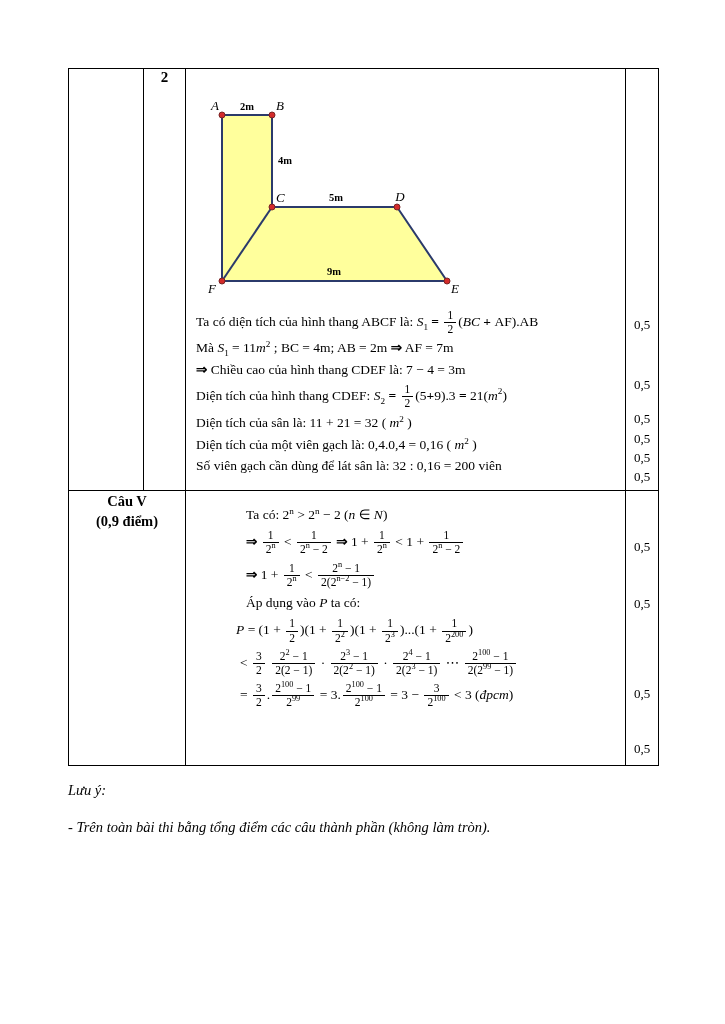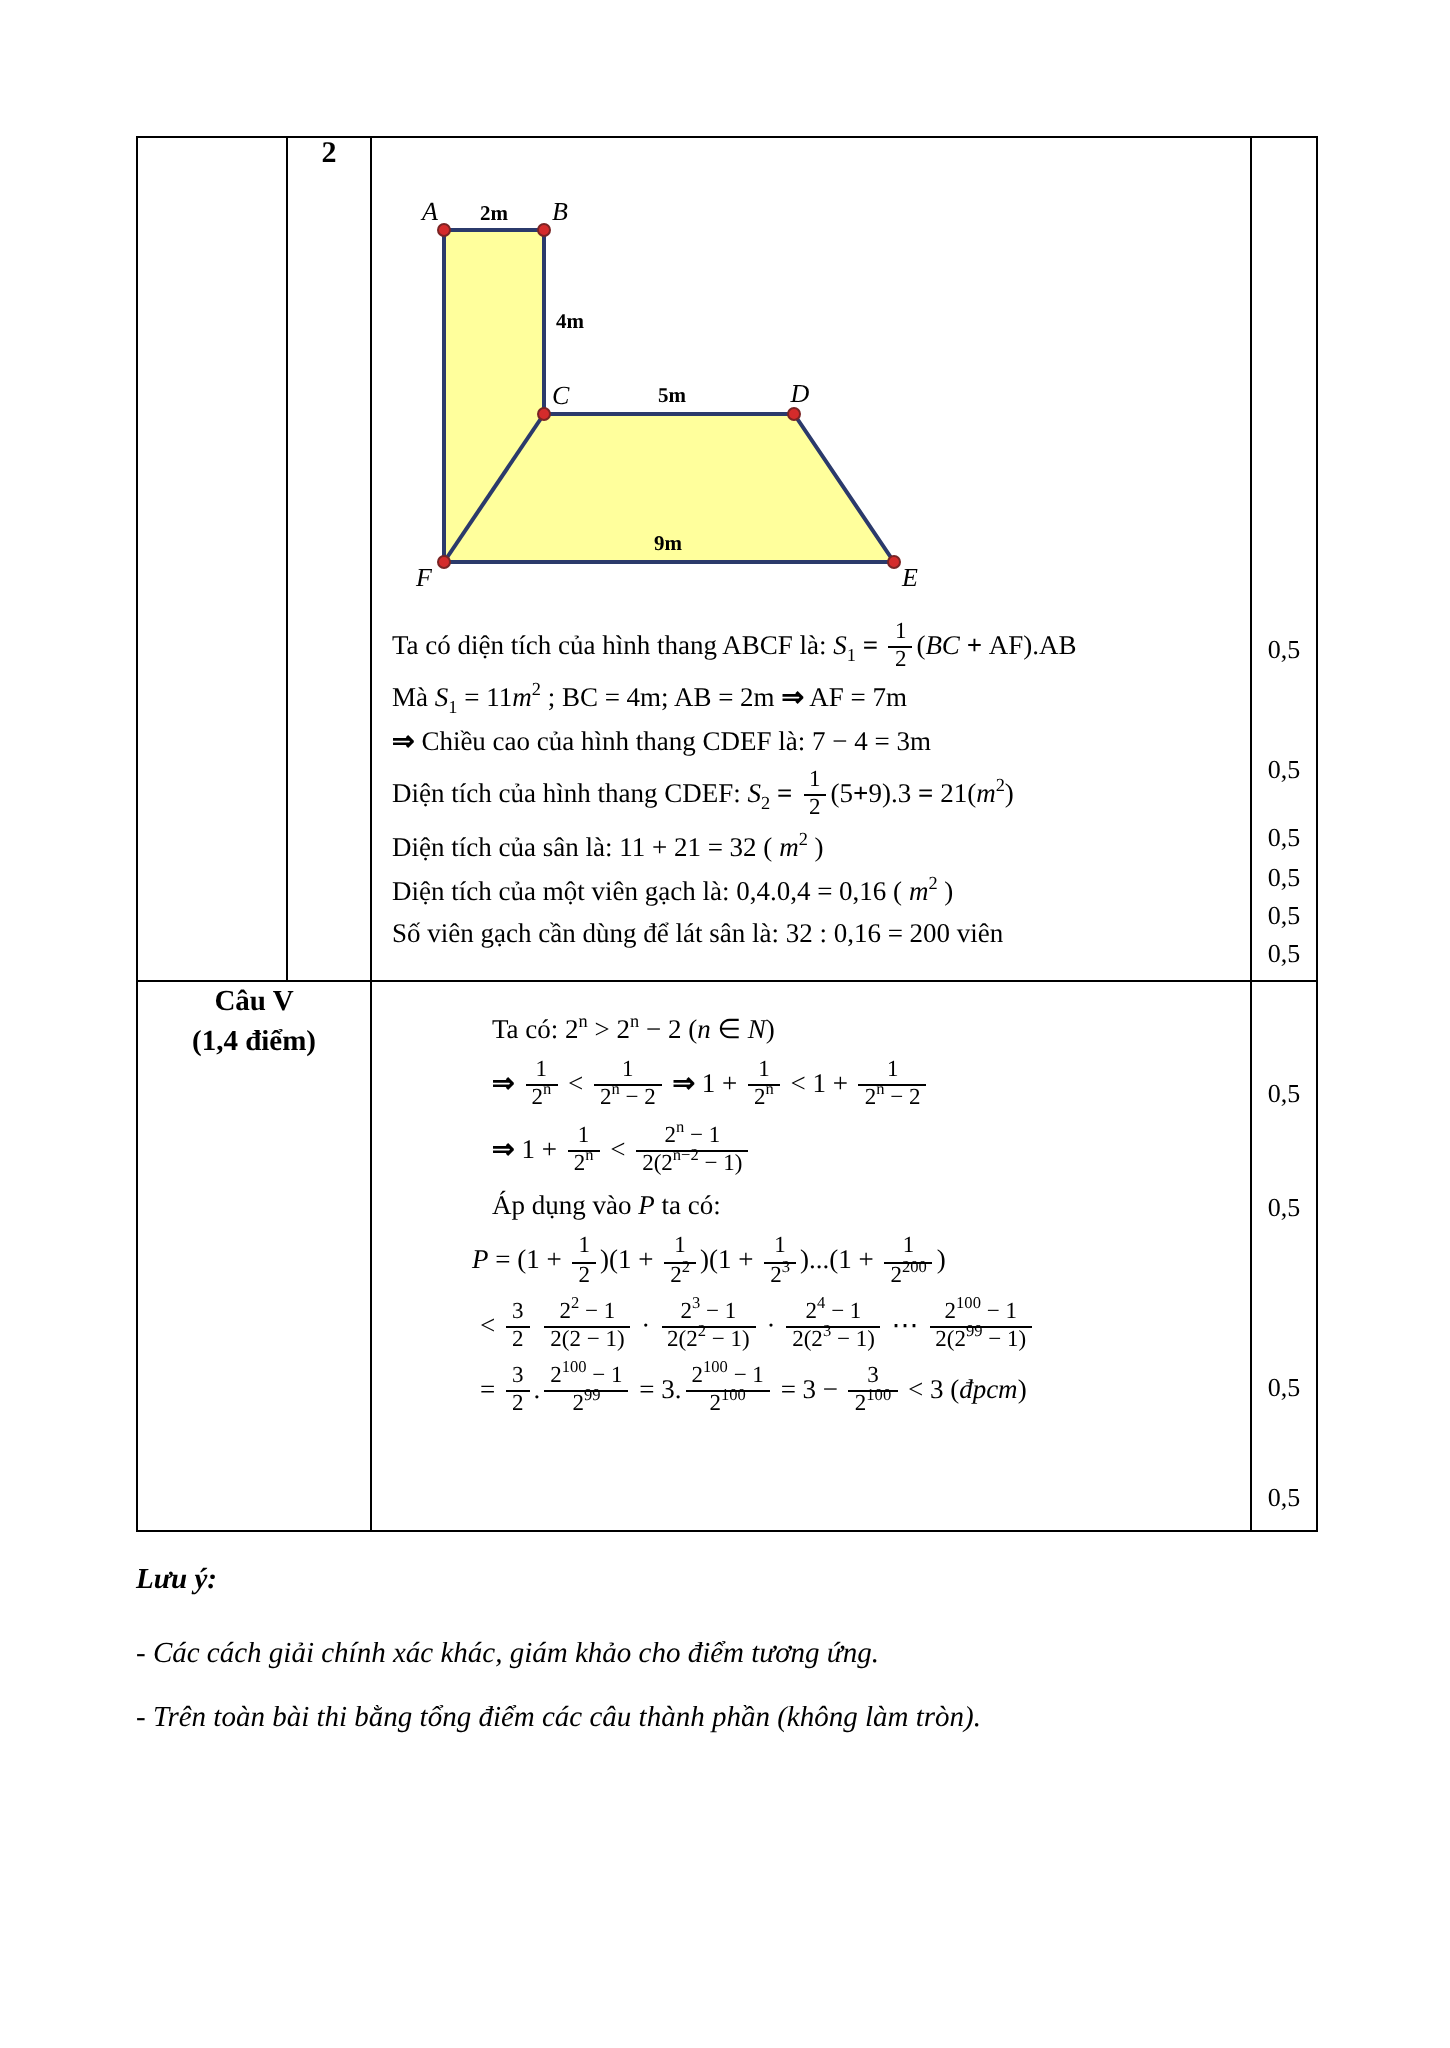--- a/index.html
+++ b/index.html
@@ -36,21 +36,21 @@
   .mi{font-style:italic}
   .mb{font-weight:bold}
   sup{font-size:0.68em;vertical-align:super;line-height:0}
   sub{font-size:0.68em;vertical-align:sub;line-height:0}
   .frac{display:inline-block;vertical-align:middle;text-align:center;margin:0 2px;line-height:1.15}
   .fnum{display:block;padding:0 3px;border-bottom:1px solid #000;font-size:11.5px}
   .fden{display:block;padding:0 3px;font-size:11.5px}
   .frac sup{font-size:0.72em}
 
   .footer{position:absolute;left:68px;top:782px;width:580px;font-style:italic;font-size:14.5px}
-  .footer .ftitle{font-weight:bold;margin-bottom:20px}
+  .footer .ftitle{font-weight:normal;margin-bottom:20px}
   .footer .fnote{margin-bottom:15px}
 </style>
 </head>
 <body>
 
 <div class="page">
 
   <table class="grid">
     <colgroup>
       <col style="width:75px">
@@ -102,21 +102,21 @@
         <span class="sc" style="top:308px">0,5</span>
         <span class="sc" style="top:342px">0,5</span>
         <span class="sc" style="top:362px">0,5</span>
         <span class="sc" style="top:381px">0,5</span>
         <span class="sc" style="top:400px">0,5</span>
       </td>
     </tr>
     <tr class="row2">
       <td class="cell-qlabel" colspan="2">
         <div>Câu V</div>
-        <div>(1,4 điểm)</div>
+        <div>(0,9 điểm)</div>
       </td>
       <td class="cell-content">
         <div class="sol2">
           <div class="line ln1">Ta có: 2<sup>n</sup> &gt; 2<sup>n</sup> − 2  (<span class="mi">n</span> ∈ <span class="mi">N</span>)</div>
           <div class="line ln2"><span class="mb">⇒ </span><span class="frac"><span class="fnum">1</span><span class="fden">2<sup>n</sup></span></span> &lt; <span class="frac"><span class="fnum">1</span><span class="fden">2<sup>n</sup> − 2</span></span><span class="mb"> ⇒ </span>1 + <span class="frac"><span class="fnum">1</span><span class="fden">2<sup>n</sup></span></span> &lt; 1 + <span class="frac"><span class="fnum">1</span><span class="fden">2<sup>n</sup> − 2</span></span></div>
           <div class="line ln3"><span class="mb">⇒ </span>1 + <span class="frac"><span class="fnum">1</span><span class="fden">2<sup>n</sup></span></span> &lt; <span class="frac"><span class="fnum">2<sup>n</sup> − 1</span><span class="fden">2(2<sup>n−2</sup> − 1)</span></span></div>
           <div class="line ln4">Áp dụng vào <span class="mi">P</span> ta có:</div>
           <div class="line ln5"><span class="mi">P</span> = (1 + <span class="frac"><span class="fnum">1</span><span class="fden">2</span></span>)(1 + <span class="frac"><span class="fnum">1</span><span class="fden">2<sup>2</sup></span></span>)(1 + <span class="frac"><span class="fnum">1</span><span class="fden">2<sup>3</sup></span></span>)...(1 + <span class="frac"><span class="fnum">1</span><span class="fden">2<sup>200</sup></span></span>)</div>
           <div class="line ln6">&lt; <span class="frac"><span class="fnum">3</span><span class="fden">2</span></span>  <span class="frac"><span class="fnum">2<sup>2</sup> − 1</span><span class="fden">2(2 − 1)</span></span> · <span class="frac"><span class="fnum">2<sup>3</sup> − 1</span><span class="fden">2(2<sup>2</sup> − 1)</span></span> · <span class="frac"><span class="fnum">2<sup>4</sup> − 1</span><span class="fden">2(2<sup>3</sup> − 1)</span></span> ⋯ <span class="frac"><span class="fnum">2<sup>100</sup> − 1</span><span class="fden">2(2<sup>99</sup> − 1)</span></span></div>
           <div class="line ln7">= <span class="frac"><span class="fnum">3</span><span class="fden">2</span></span>.<span class="frac"><span class="fnum">2<sup>100</sup> − 1</span><span class="fden">2<sup>99</sup></span></span> = 3.<span class="frac"><span class="fnum">2<sup>100</sup> − 1</span><span class="fden">2<sup>100</sup></span></span> = 3 − <span class="frac"><span class="fnum">3</span><span class="fden">2<sup>100</sup></span></span> &lt; 3 (<span class="mi">đpcm</span>)</div>
@@ -127,17 +127,16 @@
         <span class="sc" style="top:105px">0,5</span>
         <span class="sc" style="top:195px">0,5</span>
         <span class="sc" style="top:250px">0,5</span>
       </td>
     </tr>
   </tbody>
     </table>
 
   <div class="footer">
     <div class="ftitle">Lưu ý:</div>
-    <div class="fnote">- Các cách giải chính xác khác, giám khảo cho điểm tương ứng.</div>
     <div class="fnote">- Trên toàn bài thi bằng tổng điểm các câu thành phần (không làm tròn).</div>
   </div>
 
 </div>
 
 </body></html>

